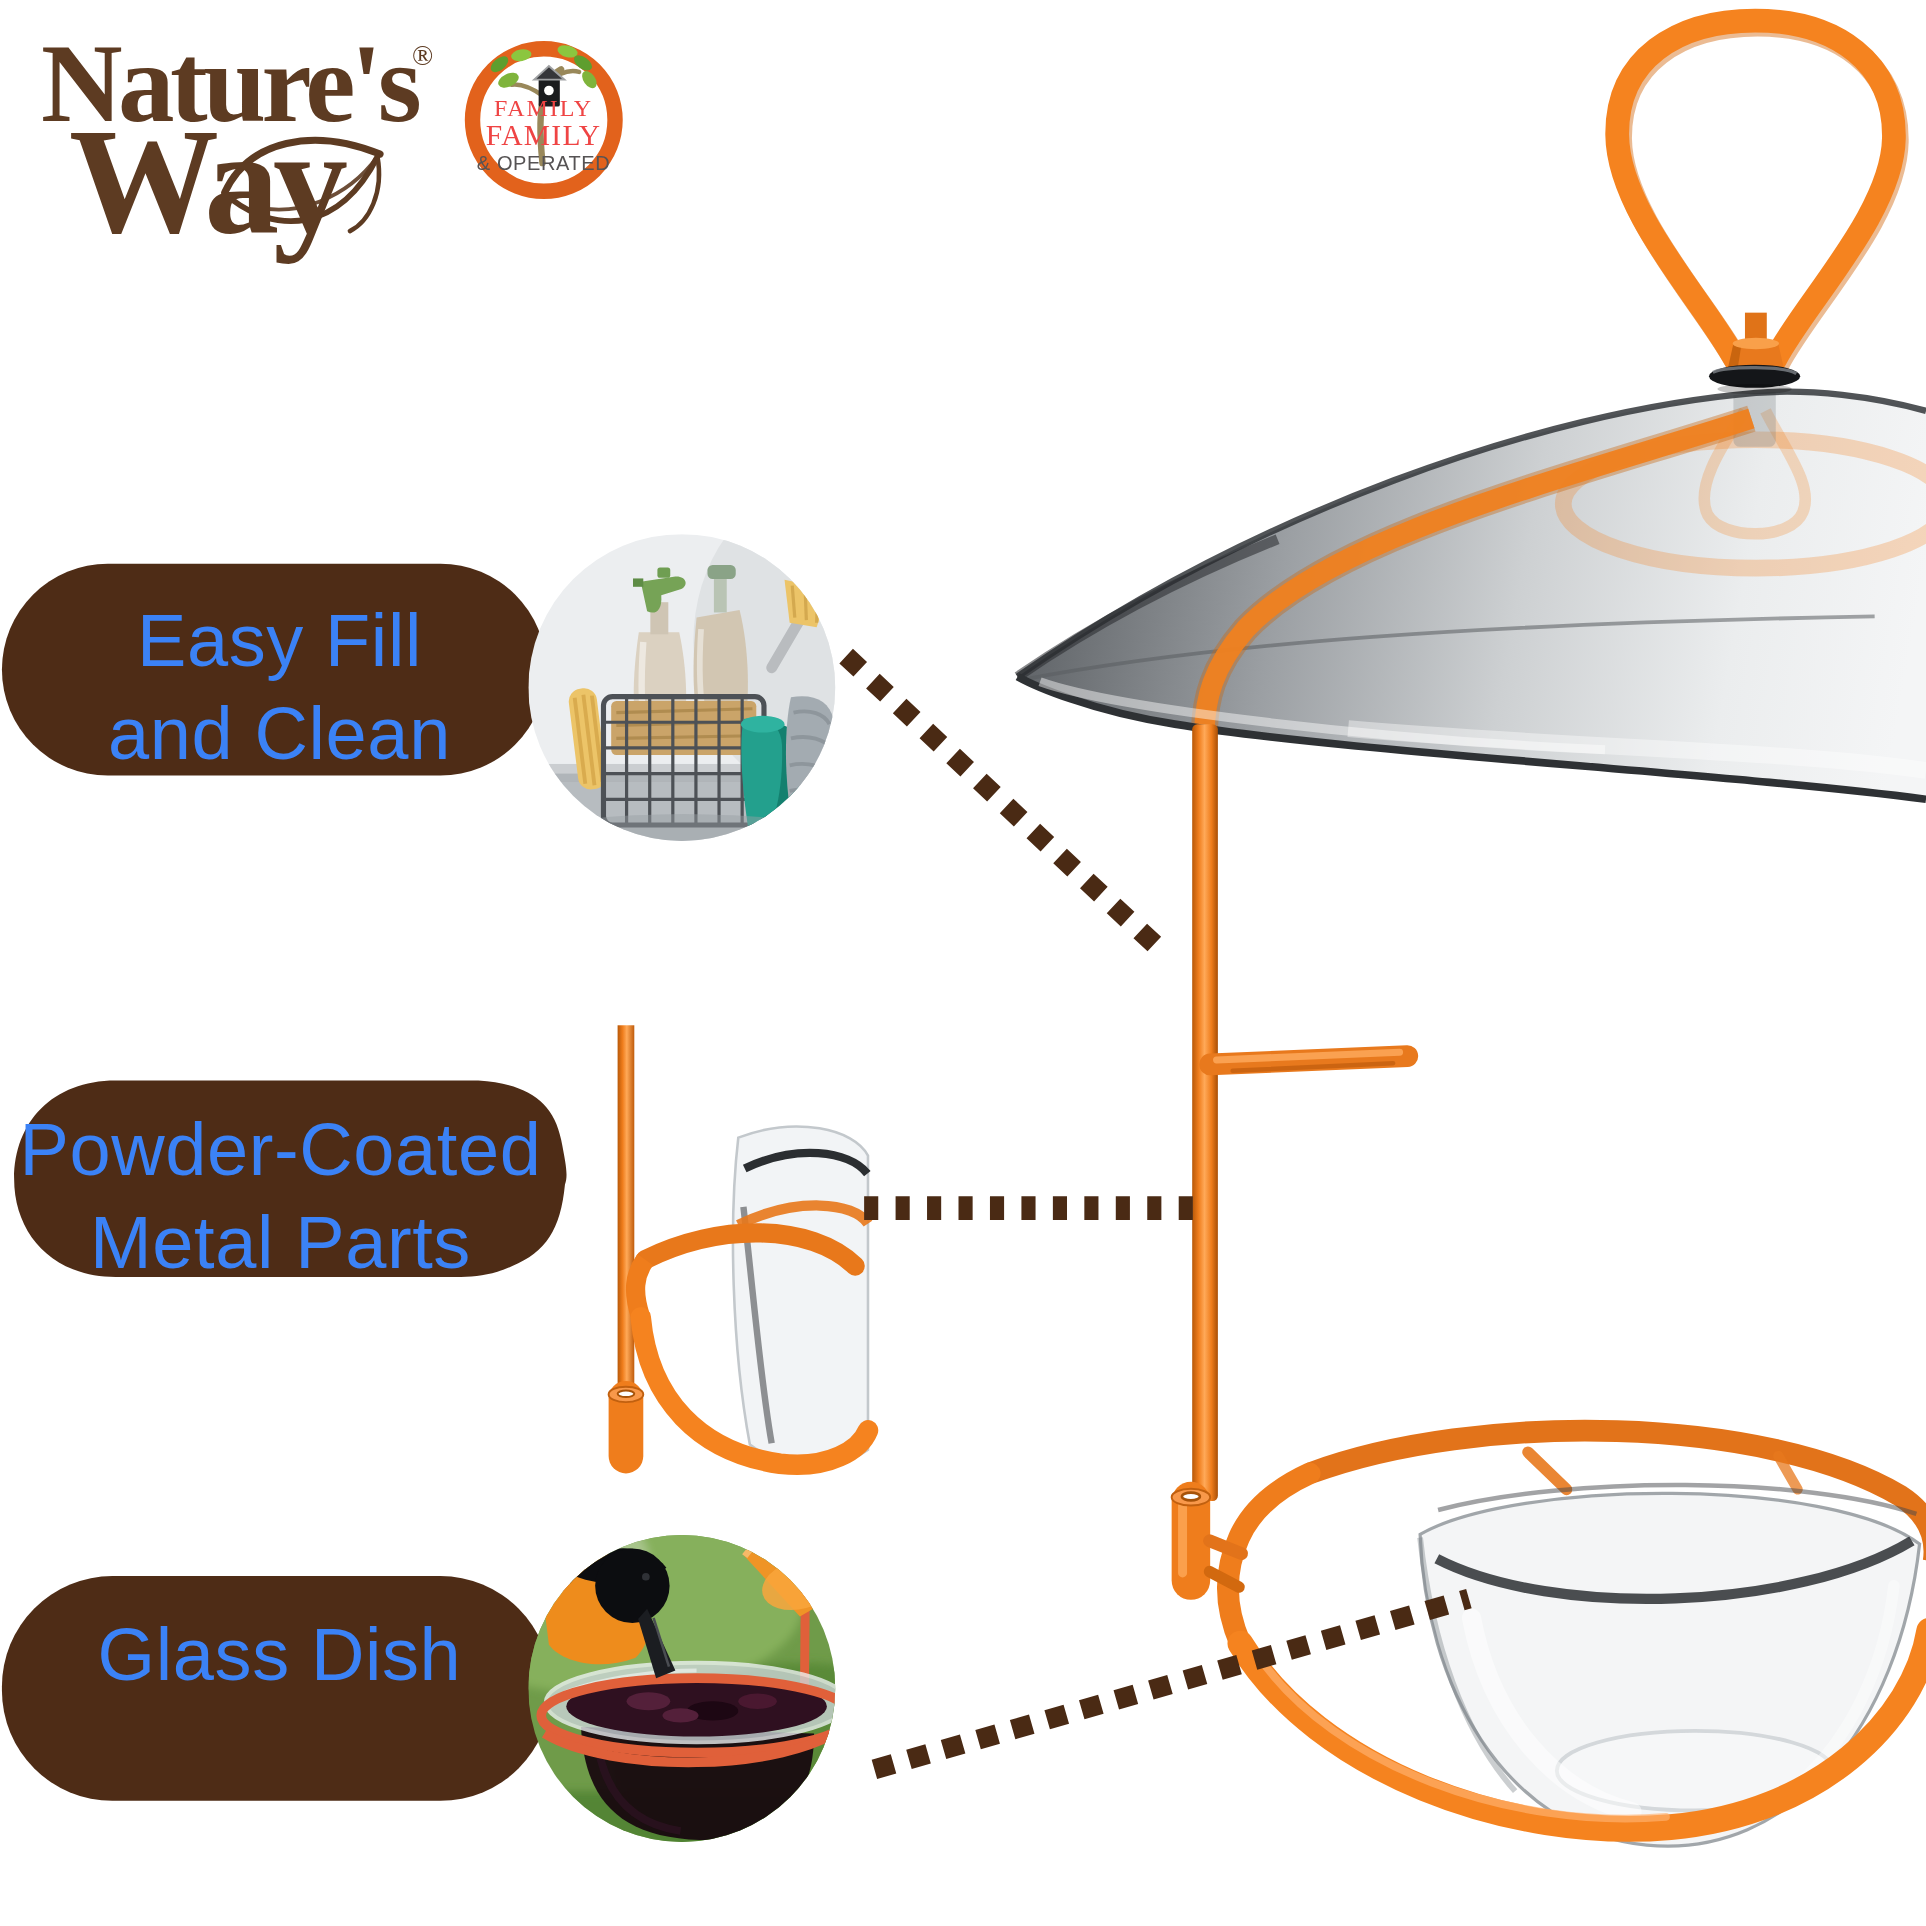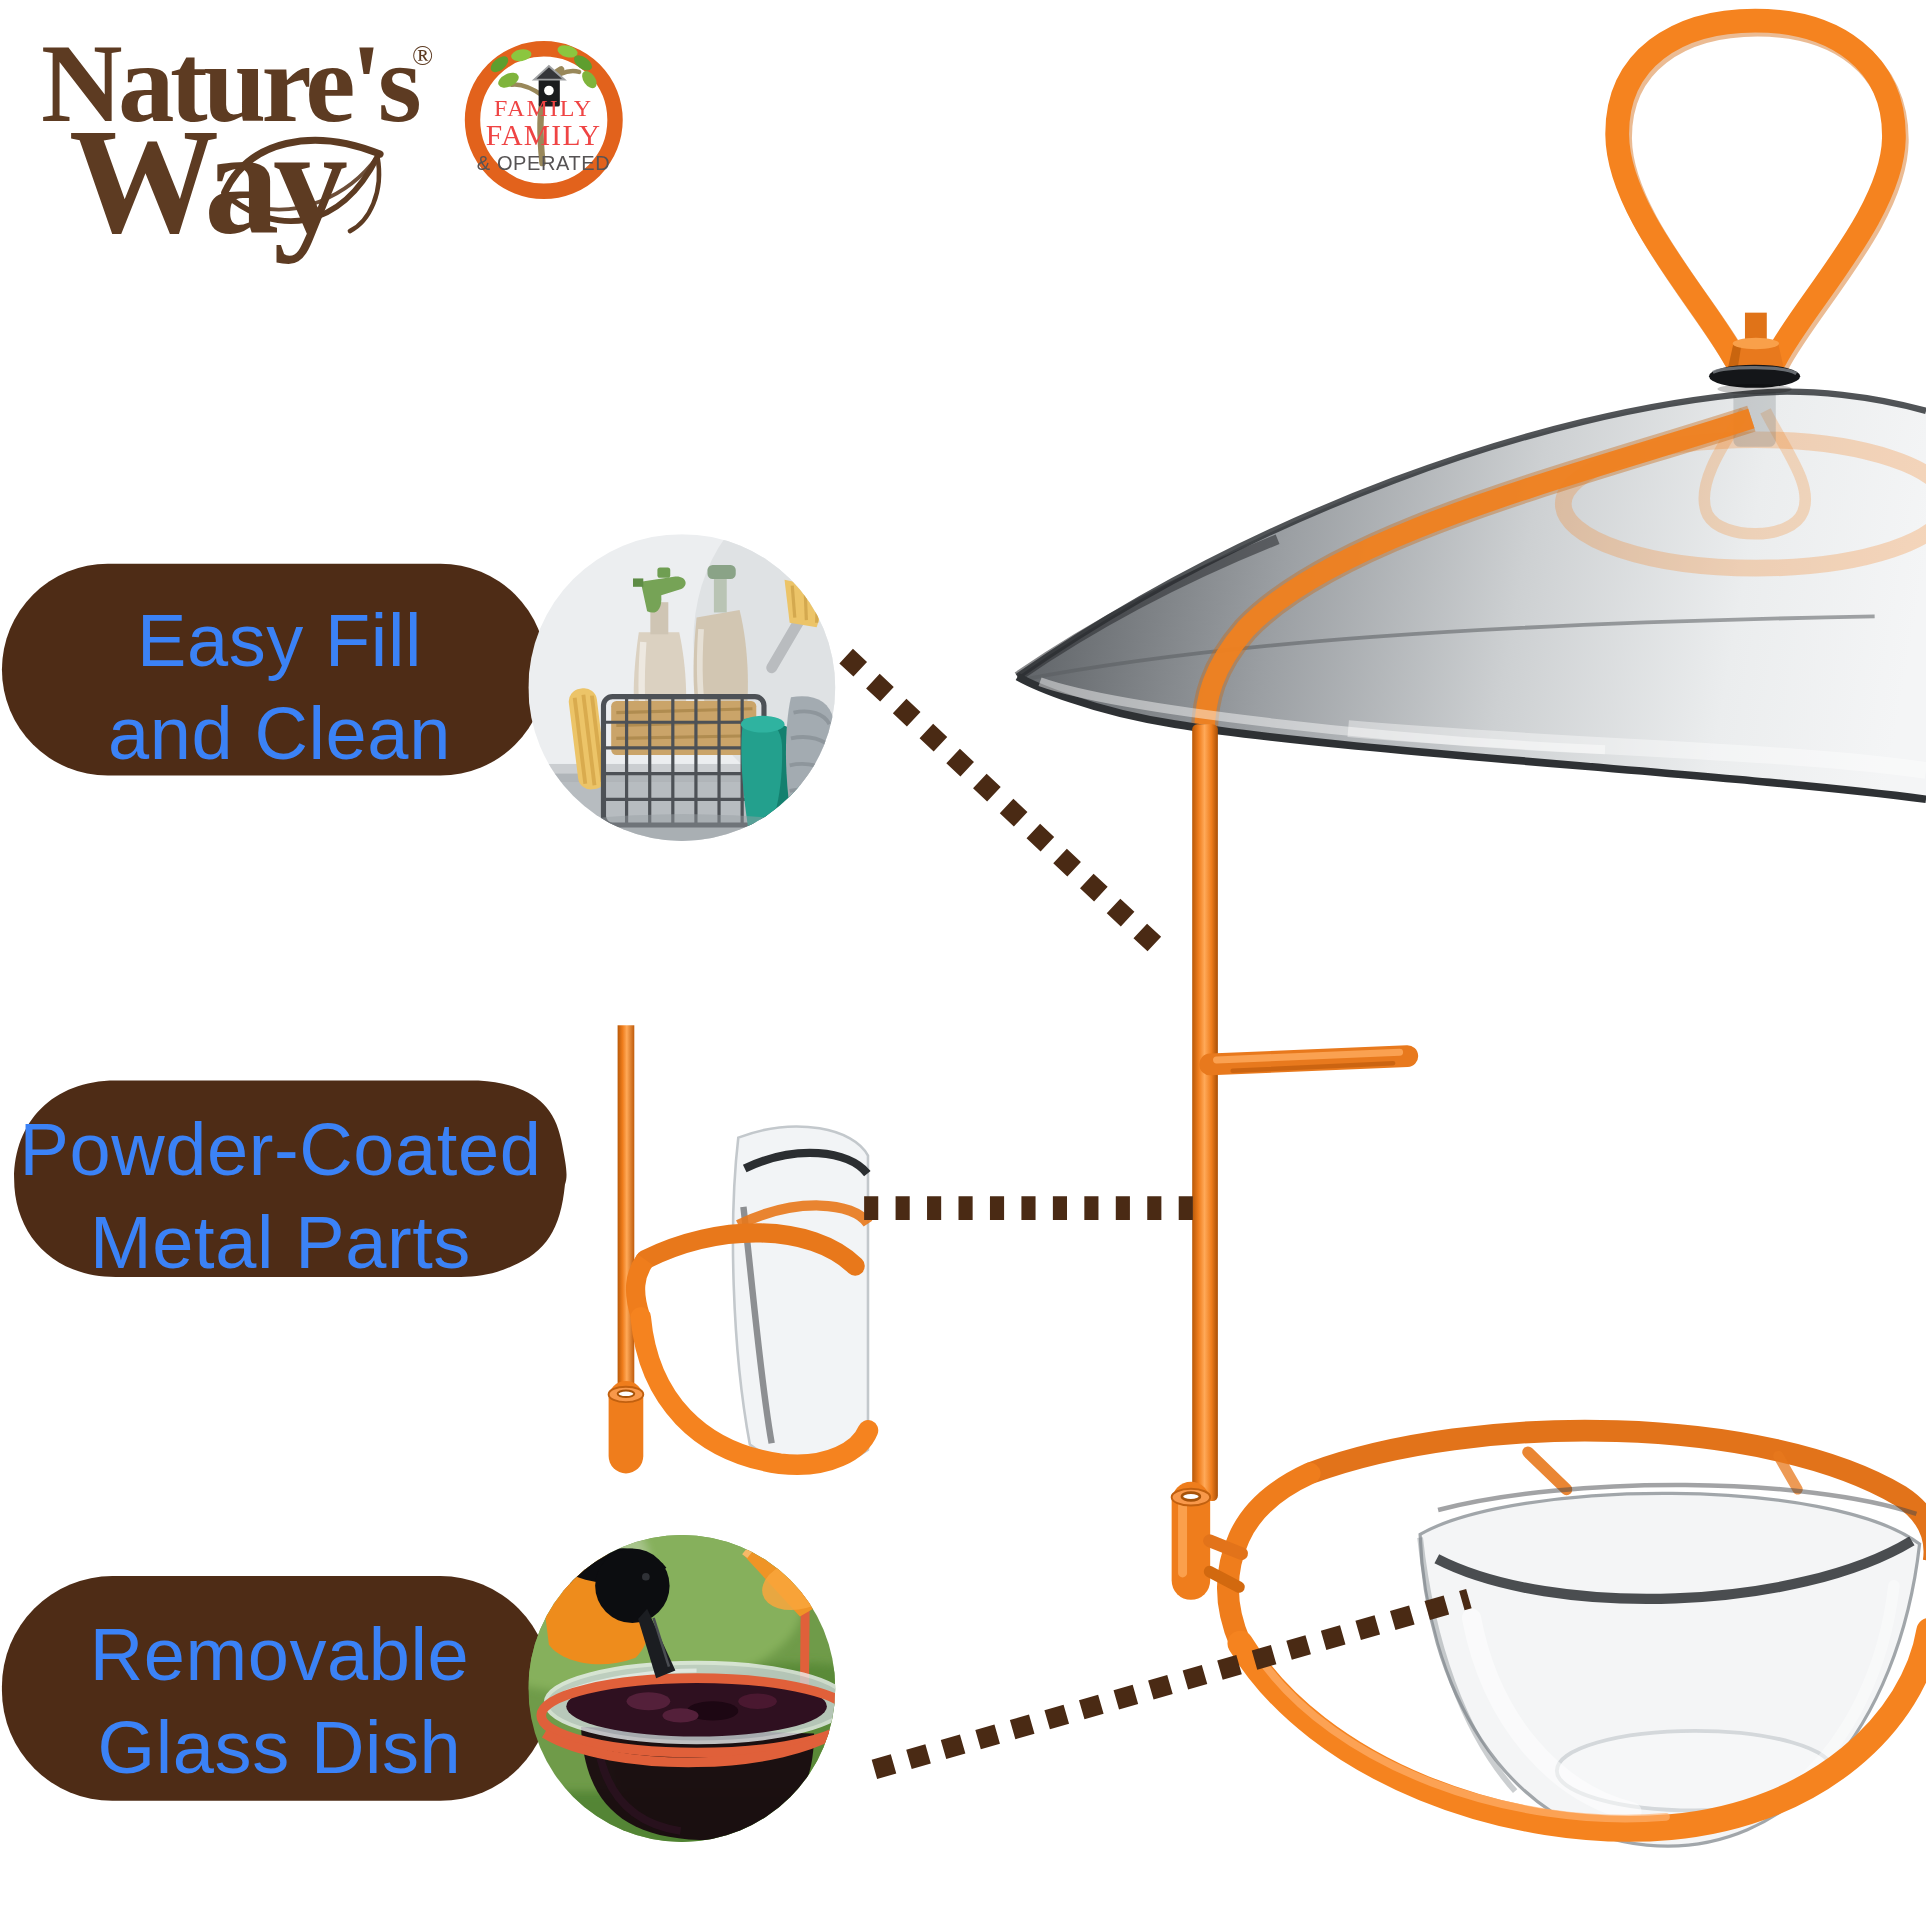--- a/index.html
+++ b/index.html
@@ -337,18 +337,17 @@
 
   <div class="txt feature-label" id="label1">
     <div>Easy Fill</div>
     <div>and Clean</div>
   </div>
   <div class="txt feature-label" id="label2">
     <div>Powder-Coated</div>
     <div>Metal Parts</div>
   </div>
   <div class="txt feature-label" id="label3">
-    <div>Removable</div>
     <div>Glass Dish</div>
   </div>
 
 </div>
 
 
 </body></html>

